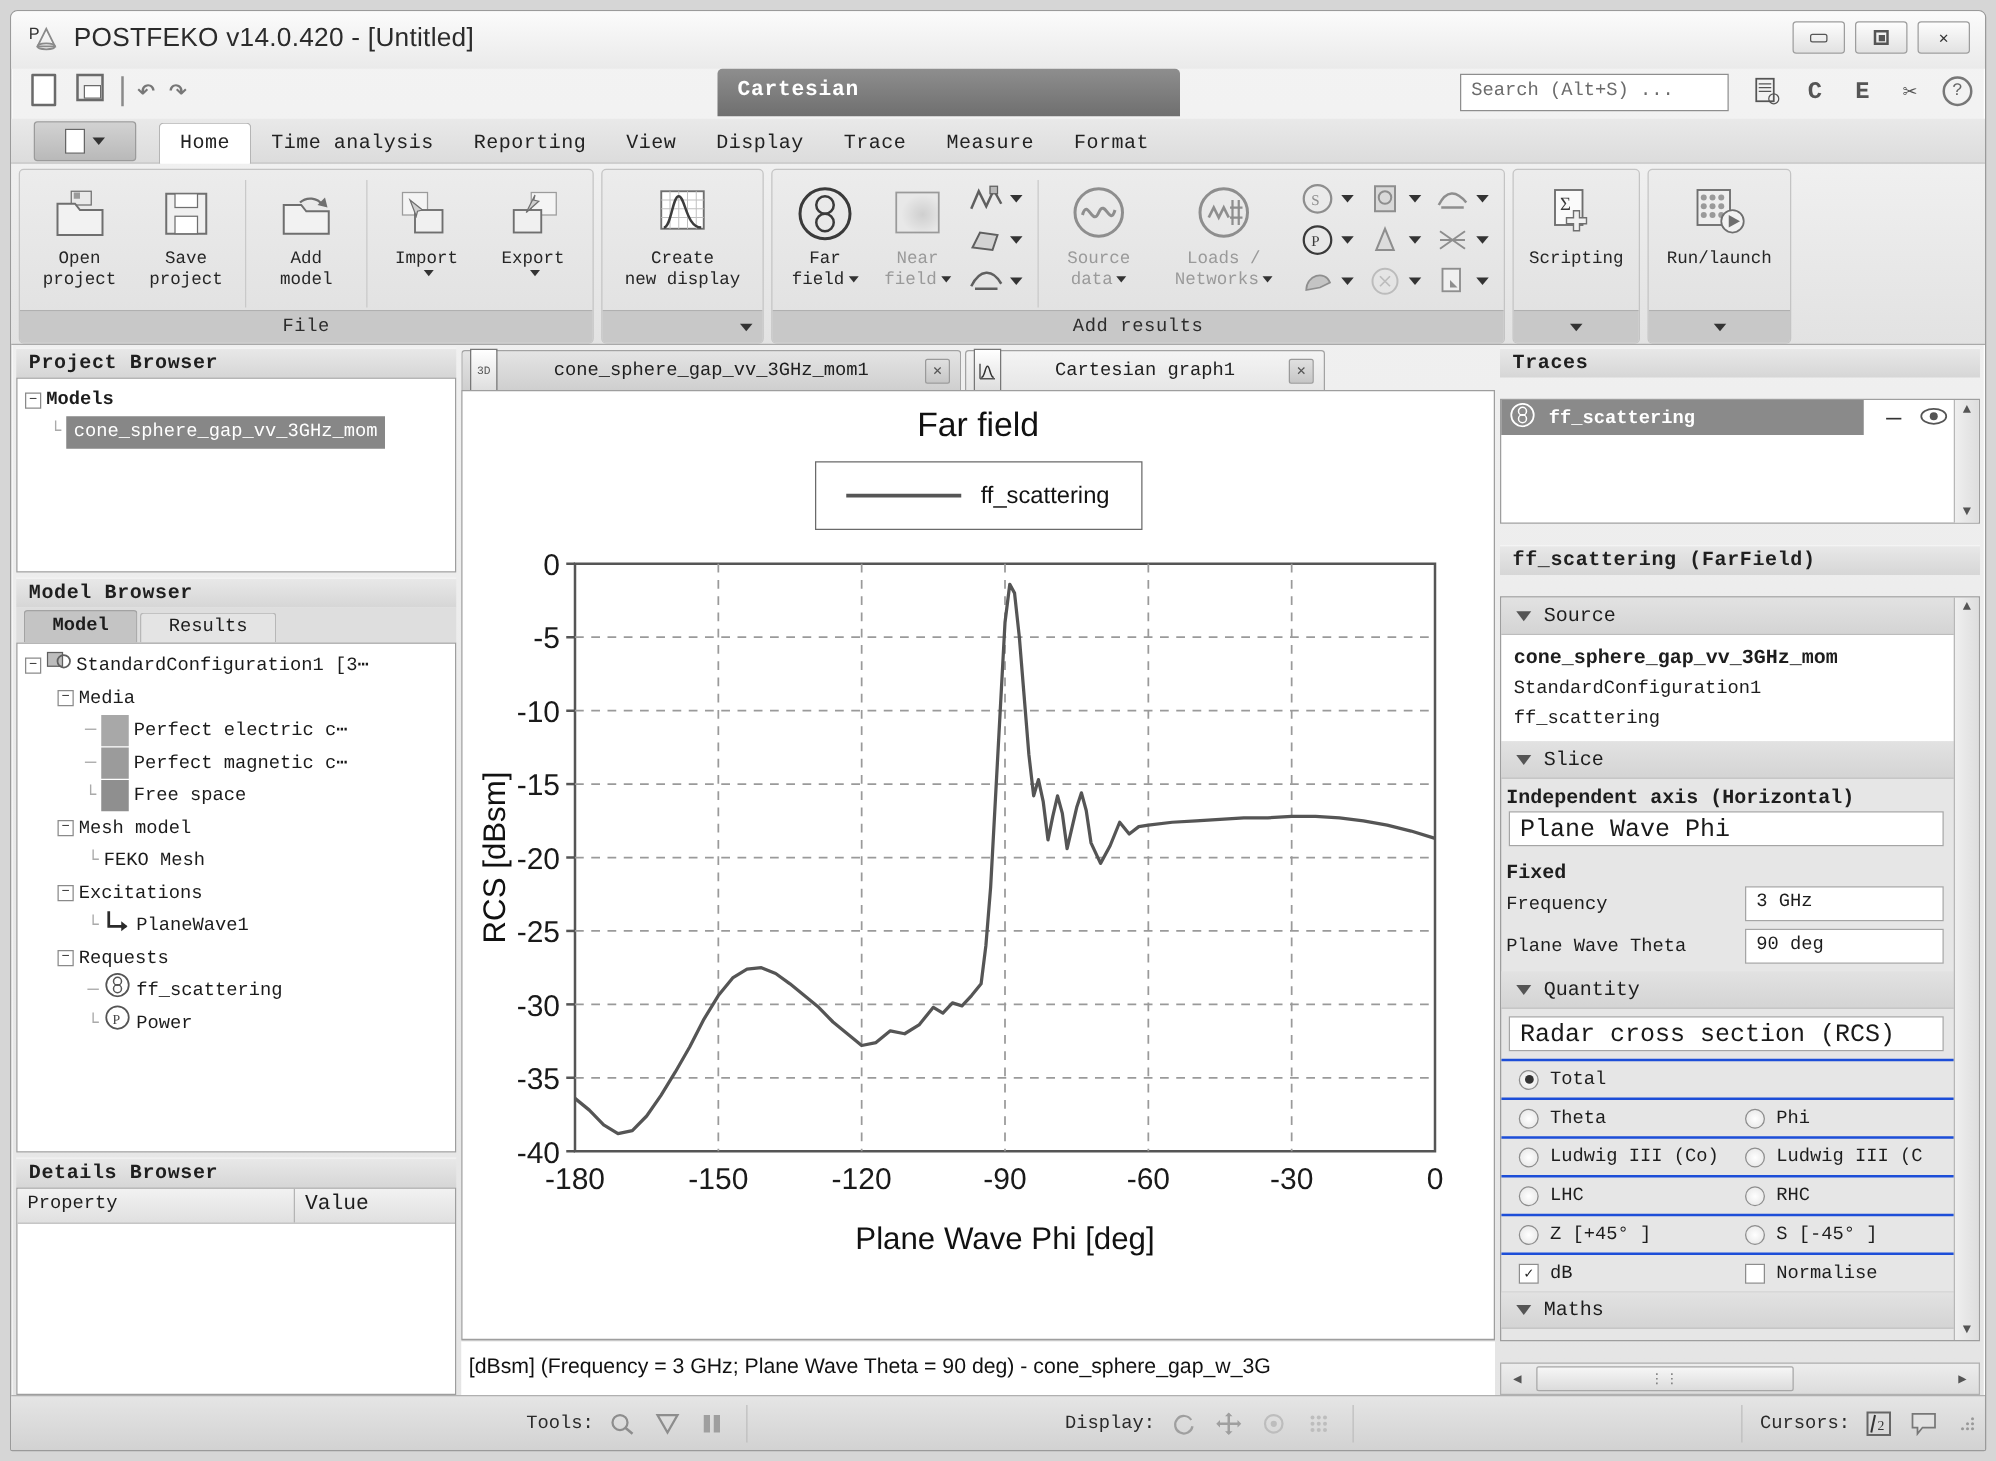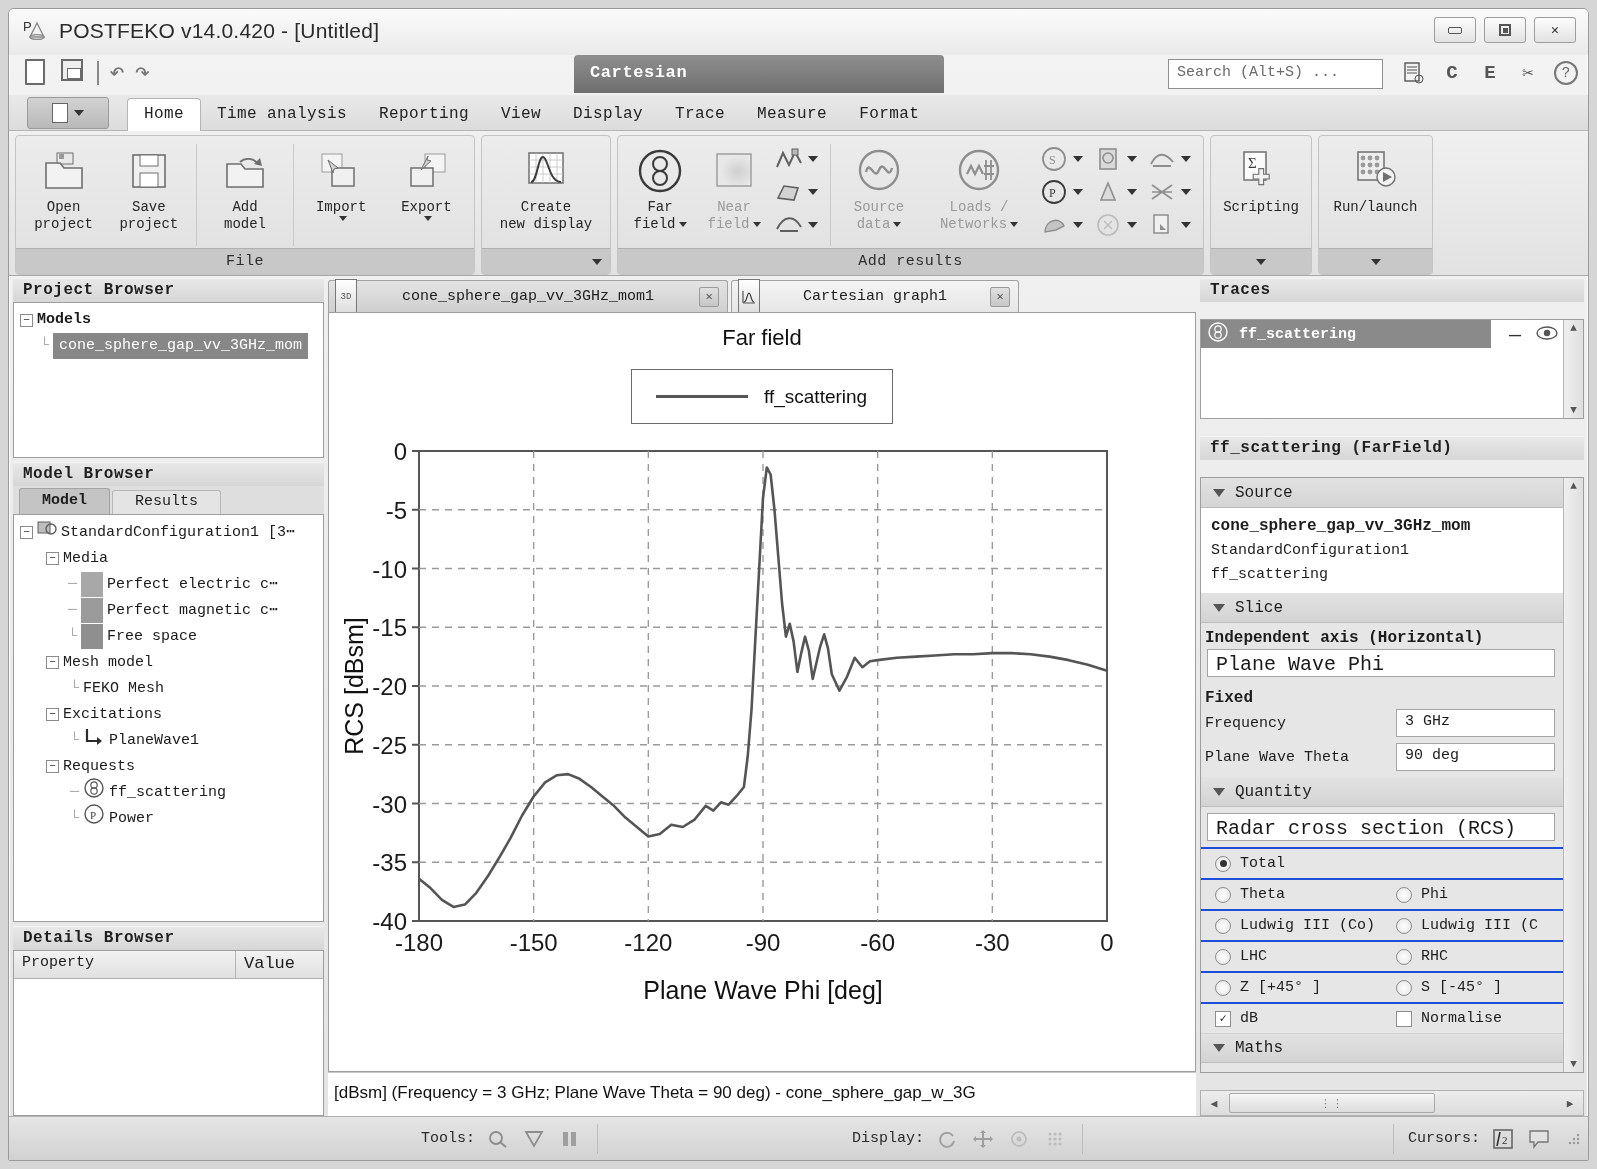--- a/index.html
+++ b/index.html
@@ -89,21 +89,21 @@
   .bigico { width:52px; height:50px; display:flex; align-items:center; justify-content:center; margin-bottom:3px; }
   .bigbtn .caret { display:inline-block; border-left:4px solid transparent; border-right:4px solid transparent;
     border-top:5px solid #333; margin-left:3px; vertical-align:middle;}
   .vsep { width:1px; background:#c9c9c9; align-self:stretch; margin:2px 4px; }
   .smallgrid { display:flex; flex-direction:column; justify-content:center; gap:3px; padding-top:2px;}
   .smallrow { display:flex; align-items:center; gap:2px; }
   .smallico { width:34px; height:30px; display:flex; align-items:center; justify-content:center; }
   .mcaret { border-left:5px solid transparent; border-right:5px solid transparent; border-top:6px solid #333; margin-right:6px;}
   
   .main { flex:1; display:flex; min-height:0; padding:2px 4px 0; gap:4px; }
-  .col-left { width:311px; display:flex; flex-direction:column; gap:4px; }
+  .col-left { width:352px; display:flex; flex-direction:column; gap:4px; }
   .col-center { flex:1; display:flex; flex-direction:column; min-width:0; }
   .col-right { width:384px; display:flex; flex-direction:column; gap:17px; }
   .panel-title { height:24px; background:linear-gradient(#e8e8e8,#d6d6d6);
     font-weight:bold; font-size:16px; color:#1f1f1f; padding:2px 0 0 10px; letter-spacing:.5px;
     border-top:1px solid #f4f4f4; }
   .panel-box { background:#fff; border:1px solid #9e9e9e; flex:1; overflow:hidden; position:relative;}
   .tree { padding:4px 0 0 6px; font-size:15px; line-height:26px; color:#1b1b1b; white-space:nowrap;}
   .tnode { display:flex; align-items:center; gap:4px; height:26px; }
   .tbox { width:13px; height:13px; border:1px solid #8a8a8a; background:#fff;
           display:inline-flex; align-items:center; justify-content:center; font-size:11px; line-height:10px; color:#333;}
@@ -113,21 +113,21 @@
   .dtab { height:32px; background:linear-gradient(#e4e4e4,#cfcfcf); border:1px solid #a2a2a2;
     border-bottom:none; border-radius:3px 3px 0 0; display:flex; align-items:center; gap:8px;
     padding:0 8px 0 6px; font-size:15px; color:#202020; }
   .dtab.active { background:linear-gradient(#f4f4f4,#e6e6e6); }
   .tabico { width:22px; height:36px; border:1px solid #777; background:linear-gradient(#fff,#dcdcdc);
     display:flex; align-items:center; justify-content:center; font-size:9px; color:#555;}
   .tabclose { width:20px; height:20px; background:linear-gradient(#e0e0e0,#c6c6c6); border:1px solid #9a9a9a;
     border-radius:2px; display:flex; align-items:center; justify-content:center; font-size:12px; color:#555;}
   .plotwrap { flex:1; background:#fff; border:1px solid #9e9e9e; position:relative; min-height:0; }
   .plot-title { text-align:center; font-family:"Liberation Sans", sans-serif;
-    font-size:22px; color:#111; padding-top:12px; }
+    font-size:27px; color:#111; padding-top:12px; }
   .legend { position:absolute; left:50%; transform:translateX(-50%); top:56px;
     width:262px; height:55px; border:1px solid #6a6a6a; background:#fff;
     display:flex; align-items:center; gap:16px; padding-left:24px;
     font-family:"Liberation Sans", sans-serif; font-size:19px; color:#111;}
   .legend .lline { width:92px; height:3px; background:#555; }
   .statusline { height:44px; border-top:1px solid #c8c8c8; background:#fff;
     font-family:"Liberation Sans", sans-serif; font-size:17px; color:#111;
     padding:10px 0 0 6px; overflow:hidden; white-space:nowrap; }
   
   .listbox { background:#fff; border:1px solid #9e9e9e; height:100px; position:relative; }

